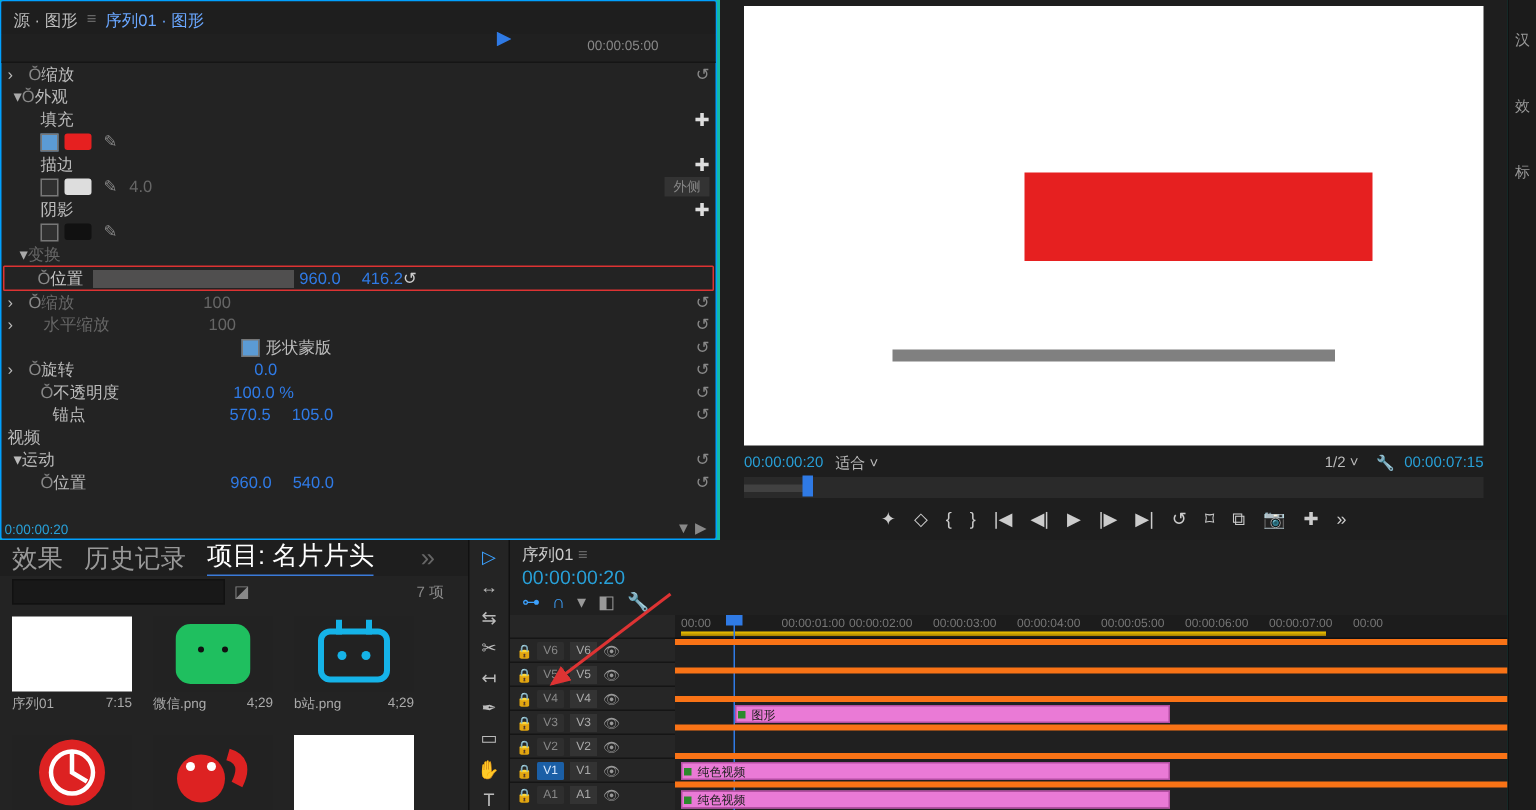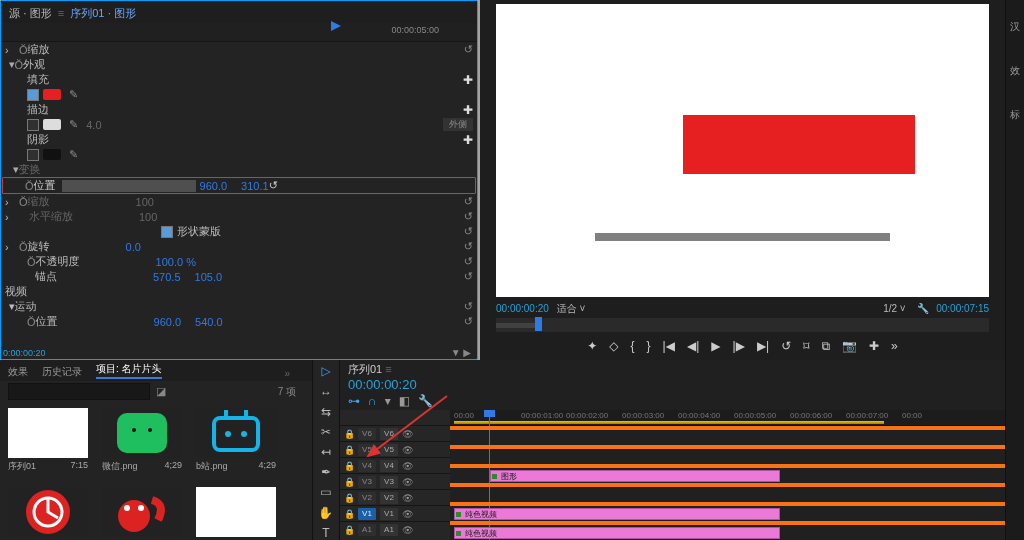--- a/index.html
+++ b/index.html
@@ -1,16 +1,16 @@
 <!DOCTYPE html>
 <html><head>
 <meta charset="utf-8">
 <style>
   html,body{margin:0;padding:0;background:#1a1a1a;color:#ccc;font-family:"Microsoft YaHei",sans-serif;font-size:11px;overflow:hidden;}
-  .app{width:1024px;height:540px;position:relative;background:#a3a3a3;display:flex;flex-direction:column;}
+  .app{width:1024px;height:540px;position:relative;background:#14b8a6;display:flex;flex-direction:column;}
   .top{display:flex;height:360px;}
   .left{width:476px;background:#232323;border:1px solid #00a0ff;border-radius:2px;display:flex;flex-direction:column;position:relative;}
   .tabs{display:flex;align-items:center;height:20px;font-size:11px;color:#bbb;padding:2px 2px 0 2px;background:#1e1e1e}
   .tab{padding:2px 6px;}
   .tab.active{color:#6aa7ff;}
   .hr{height:18px;position:relative;background:#202020;border-bottom:1px solid #151515;}
   .hr .play{position:absolute;left:330px;top:-2px;width:10px;height:10px;background:#2f7ae5;clip-path:polygon(0 0,100% 50%,0 100%);}
   .hr .tc{position:absolute;right:38px;top:2px;color:#888;font-size:9px;}
   .body{flex:1;overflow:hidden;display:flex;flex-direction:column;padding-bottom:10px;}
   .row{display:flex;align-items:center;height:15px;padding:0 4px;color:#bbb;font-size:11px;}
@@ -21,21 +21,21 @@
   .row .sw.red{background:#e62020;width:18px;height:11px;}
   .row .sw.white{background:#ddd;width:18px;height:11px;}
   .row .eye{color:#888;margin-left:4px}
   .row .reset{margin-left:auto;color:#888;}
   .row .plus{margin-left:auto;color:#ddd;font-size:12px;}
   .blue{color:#2f7ae5}
   .dim{color:#666}
   .hl-row{border:1px solid #d33;border-radius:1px;margin:0 1px;height:15px;display:flex;align-items:center;padding:0 4px;}
   .hl-row .bar{height:12px;background:#504f4f;flex:0 0 134px;margin-right:4px}
   .arrow{position:absolute;left:362px;top:392px;width:90px;height:70px;pointer-events:none}
-  .bottomtabs{display:flex;align-items:flex-end;height:20px;color:#999;padding:2px 8px;font-size:10px;background:#1e1e1e}
+  .bottomtabs{display:flex;align-items:center;height:20px;color:#999;padding:2px 8px;font-size:17px;background:#1e1e1e}
   .bottomtabs span{margin-right:14px}
   .bottomtabs .act{color:#fff;border-bottom:2px solid #3a7ad9;padding-bottom:1px;}
   .project{flex:1;display:flex;flex-direction:column;background:#232323}
   .project .meta{font-size:10px;color:#999;padding:2px 8px}
   .project .search{display:flex;align-items:center;gap:6px;padding:2px 8px}
   .project .search input{flex:0 0 100px;background:#181818;border:1px solid #111;height:15px;color:#ccc;padding:0 4px;font-size:10px;}
   .project .items{color:#888;font-size:10px;margin-left:auto;margin-right:8px}
   .grid{display:flex;flex-wrap:wrap;gap:14px;padding:6px 8px;flex:1;overflow:hidden;}
   .thumb{width:80px;}
   .thumb .box{width:80px;height:50px;background:#fff;display:flex;align-items:center;justify-content:center;position:relative;}
@@ -159,21 +159,21 @@
             <span style="color:#aaa">▾ </span>
             <span class="dim">变换</span>
           </div>
 
         <div class="hl-row">
           <span class="ind" style="width:18px"></span>
             <span style="color:#888">Ŏ </span>
             <span>位置</span>
           <span class="bar" style="margin-left:6px"></span>
           <span class="blue">960.0</span>
-          <span class="blue" style="margin-left:14px">310.1</span>
+          <span class="blue" style="margin-left:14px">416.2</span>
           <span class="reset">↺</span>
         </div>
 
         <div class="row">
             <span class="ind" style="width:14px">›</span>
             <span style="color:#888">Ŏ </span>
             <span class="dim">缩放</span>
             <span class="dim blue" style="margin-left:86px">100</span>
             <span class="reset">↺</span>
           </div>
@@ -187,21 +187,21 @@
         <div class="row">
             <span class="ind" style="width:156px"></span>
             <span class="chk on"></span>
             <span>形状蒙版</span>
             <span class="reset">↺</span>
           </div>
         <div class="row">
             <span class="ind" style="width:14px">›</span>
             <span style="color:#888">Ŏ </span>
             <span>旋转</span>
-            <span class="blue" style="margin-left:76px">0.0</span>
+            <span class="blue" style="margin-left:120px">0.0</span>
             <span class="reset">↺</span>
           </div>
         <div class="row">
             <span class="ind" style="width:22px"></span>
             <span style="color:#888">Ŏ </span>
             <span>不透明度</span>
             <span class="blue" style="margin-left:76px">100.0 %</span>
             <span class="reset">↺</span>
           </div>
         <div class="row">

